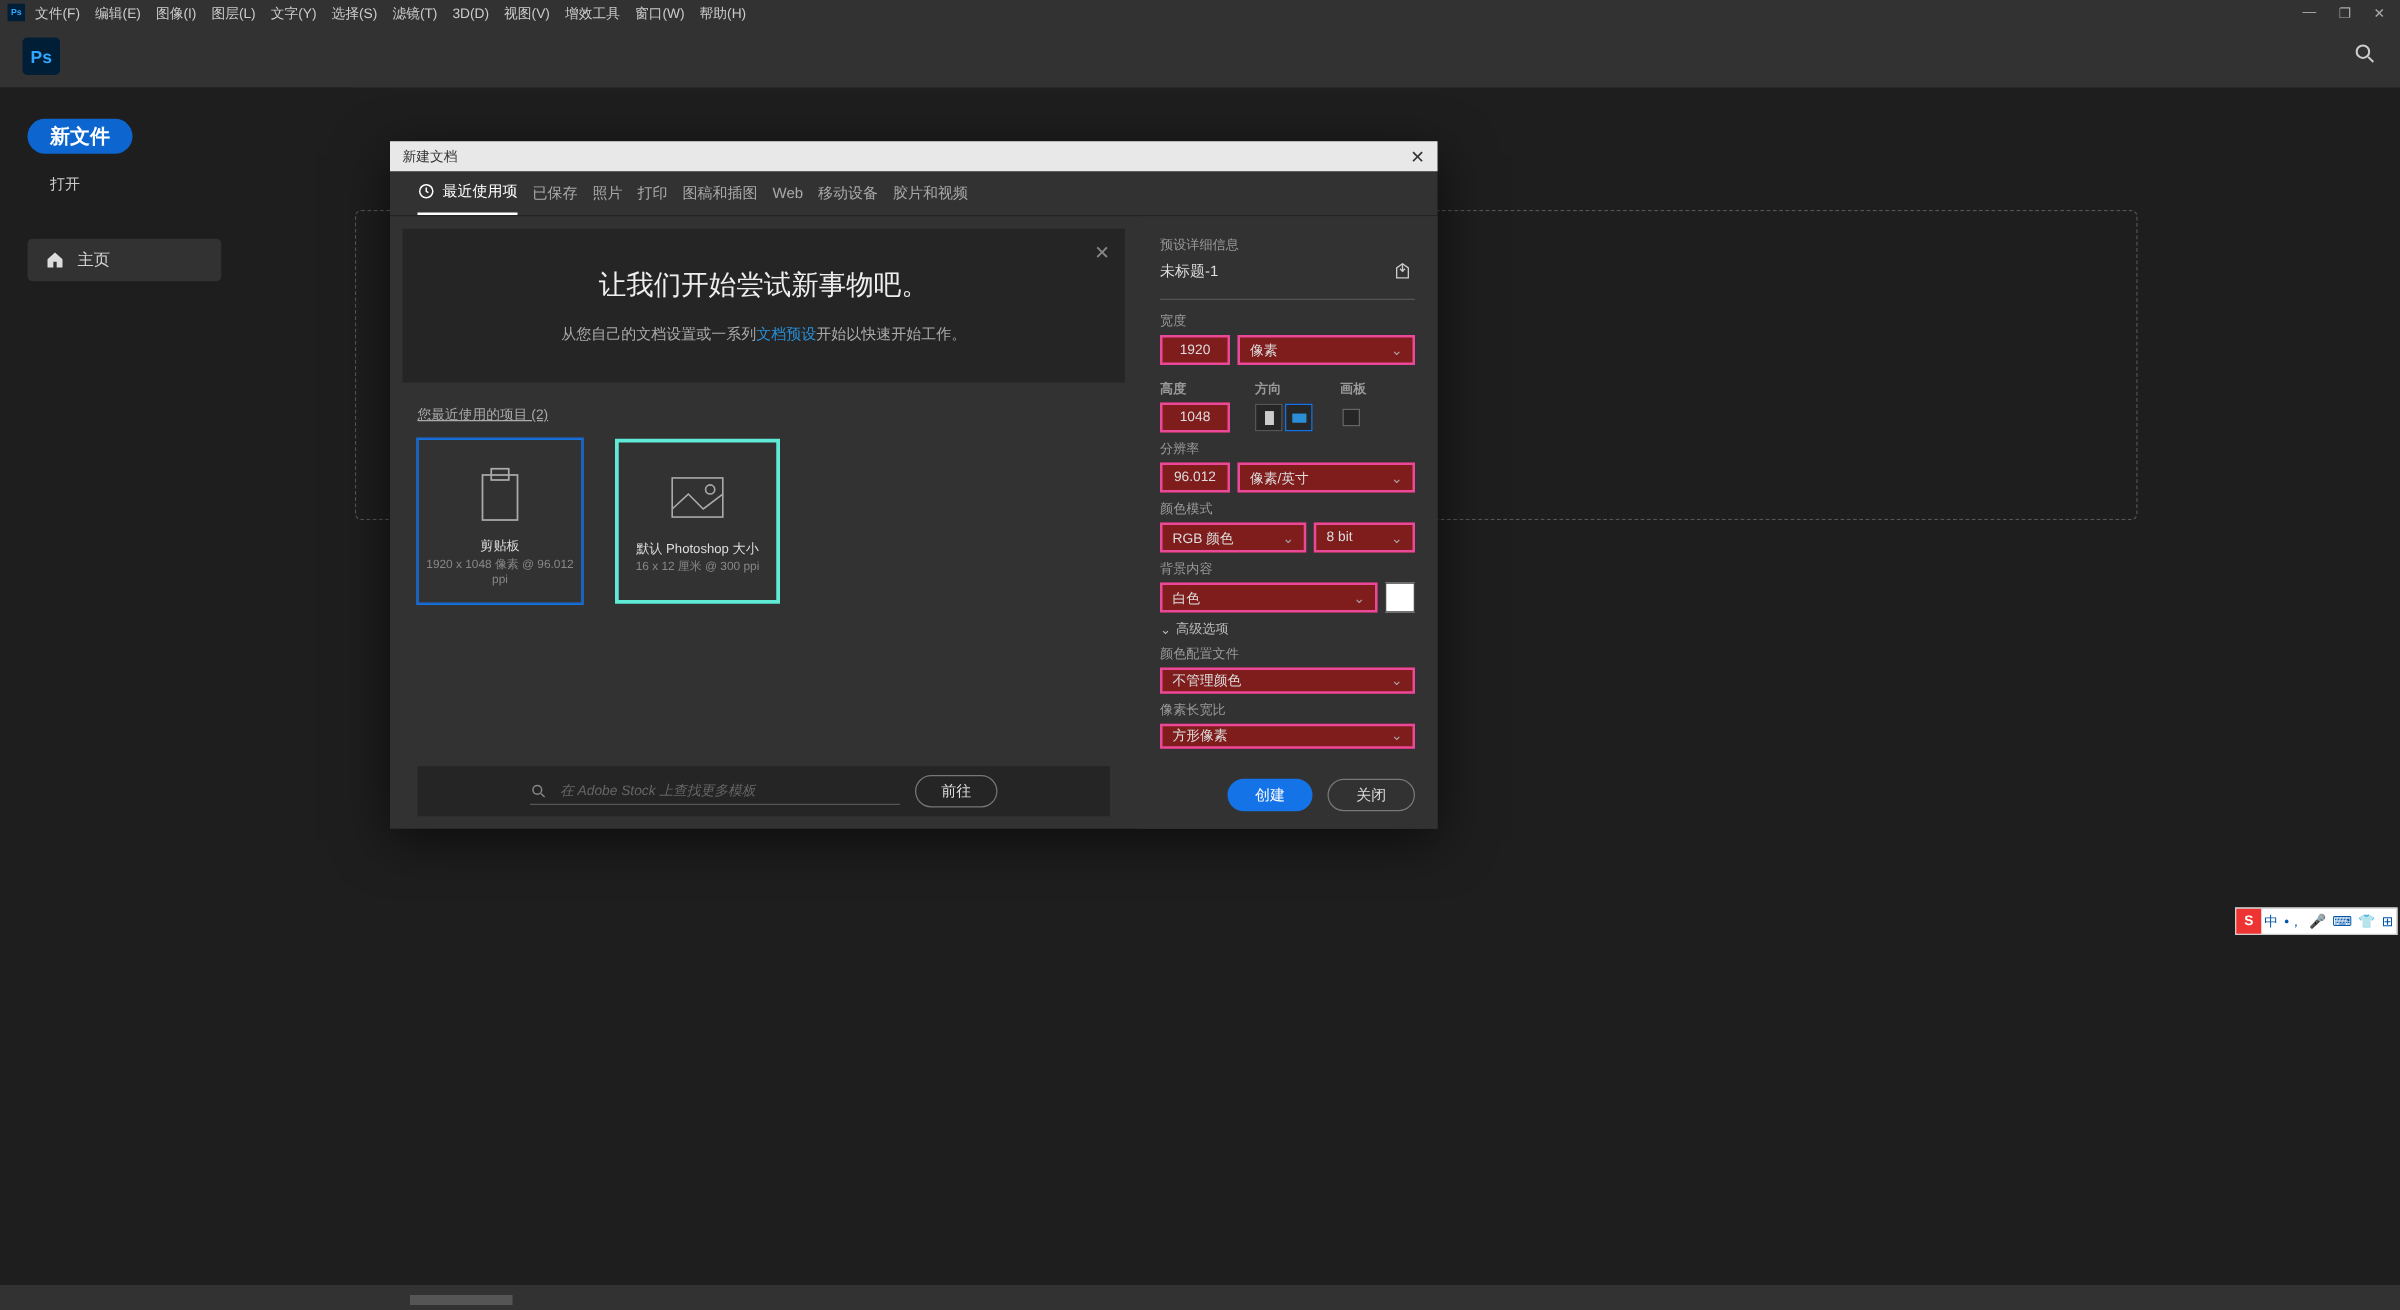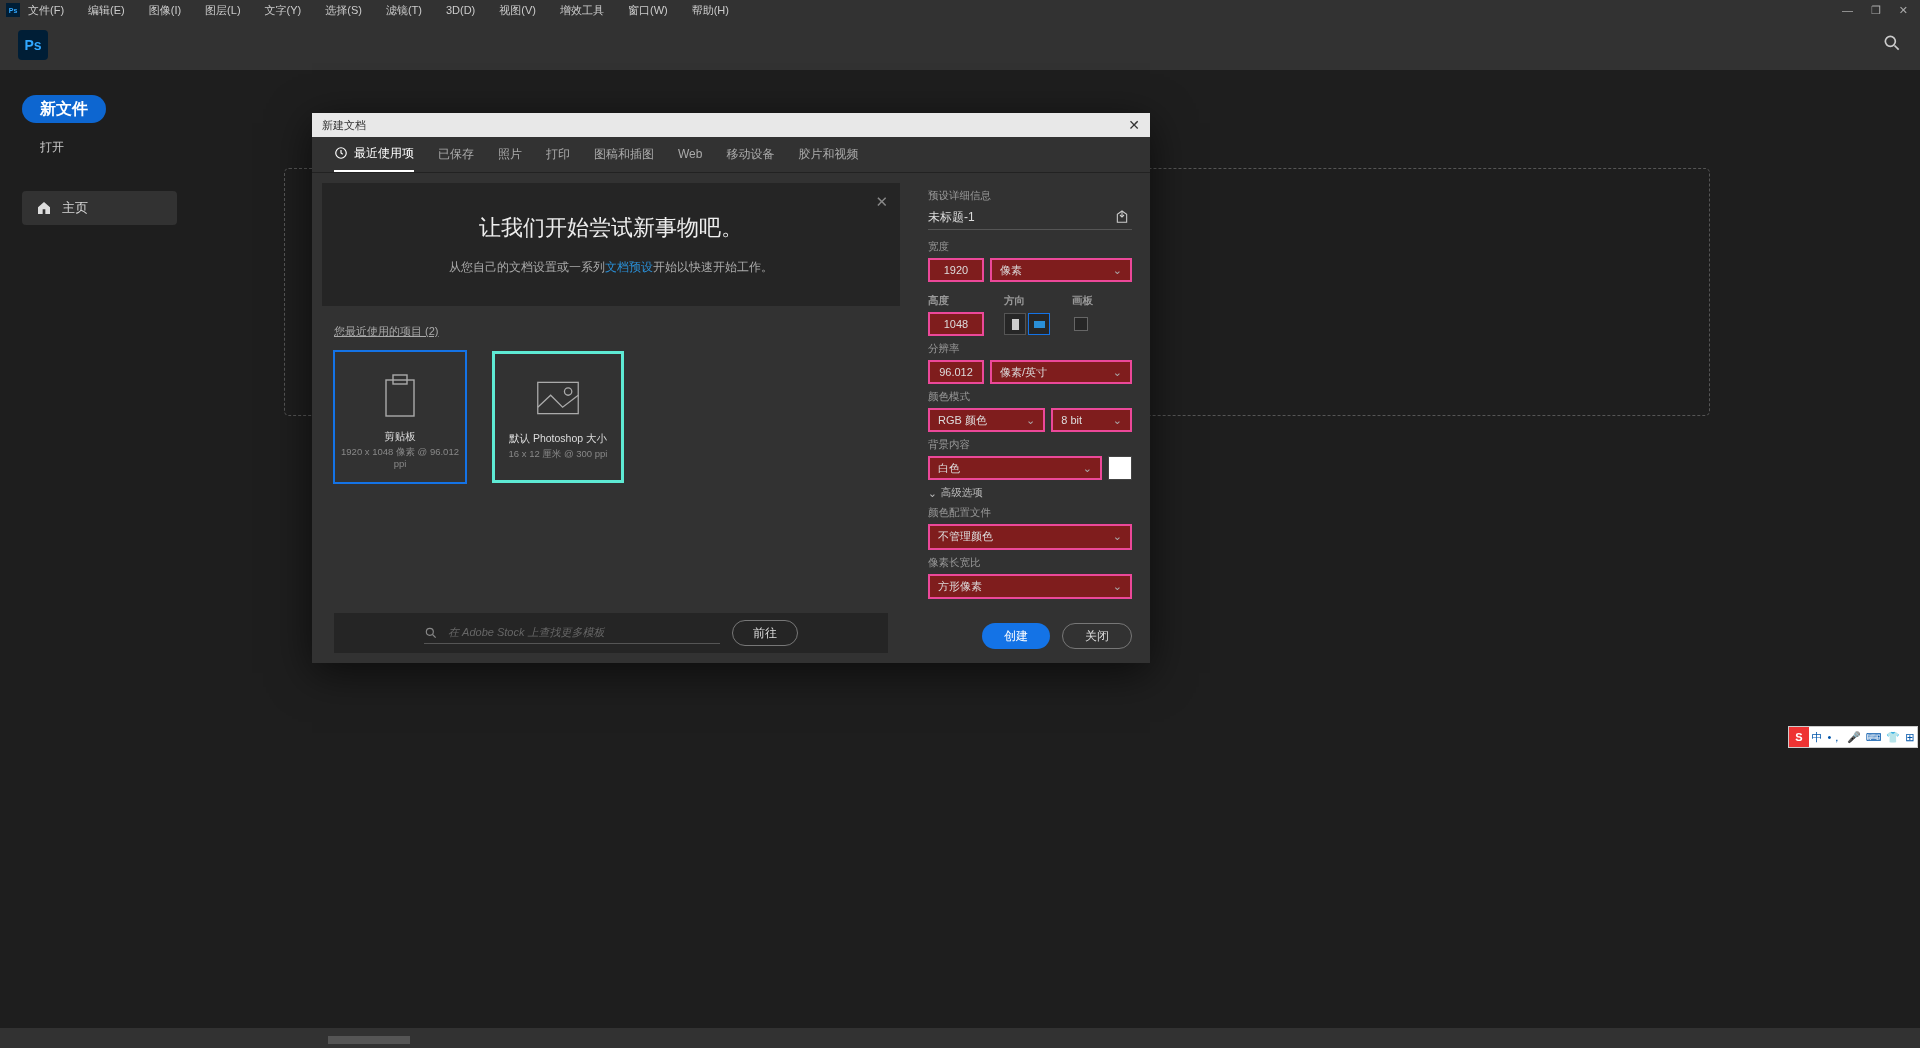--- a/index.html
+++ b/index.html
@@ -1,21 +1,21 @@
 <!DOCTYPE html>
 <html><head>
 <meta charset="utf-8">
 <style>
 * { margin: 0; padding: 0; box-sizing: border-box; font-family: "Microsoft YaHei", "Segoe UI", sans-serif; }
 body { background: #323232; color: #d6d6d6; width: 1920px; height: 1048px; overflow: hidden; position: relative; }
 
 
 .titlebar { height: 20px; background: #323232; display: flex; align-items: center; padding: 0 6px; font-size: 11px; color: #ccc; }
 .titlebar .ps-badge { width: 14px; height: 14px; background: #001e36; color: #31a8ff; font-size: 7px; font-weight: bold; display: inline-flex; align-items: center; justify-content: center; margin-right: 8px; }
-.titlebar .menu-item { margin-right: 24px; cursor: pointer; }
+.titlebar .menu-item { margin-right: 12px; cursor: pointer; }
 .titlebar .spacer { flex: 1; }
 .window-controls { display: flex; gap: 18px; padding-right: 6px; color: #aaa; }
 .window-controls span { cursor: pointer; }
 
 
 .header-band { height: 50px; background: #323232; display: flex; align-items: center; padding: 0 18px; border-bottom: 0px solid #000; }
 .header-band .ps-logo { width: 30px; height: 30px; background: #001e36; color: #31a8ff; font-weight: bold; display: flex; align-items: center; justify-content: center; border-radius: 4px; font-size: 14px; }
 .header-band .spacer { flex: 1; }
 .header-band .search-ico { color: #ccc; cursor: pointer; }
 
@@ -30,21 +30,21 @@
 
 
 .content-area { flex: 1; position: relative; }
 .dashed-box { position: absolute; left: 4px; top: 98px; right: 210px; height: 248px; border: 1px dashed #555; border-radius: 5px; }
 
 
 .dialog { position: absolute; left: 312px; top: 113px; width: 838px; height: 550px; background: #323232; box-shadow: 0 10px 40px rgba(0,0,0,.6); display: flex; flex-direction: column; }
 .dlg-title { height: 24px; background: #e8e8e8; color: #333; font-size: 11px; display: flex; align-items: center; padding: 0 10px; }
 .dlg-title .spacer { flex: 1; }
 .dlg-title .x { cursor: pointer; font-size: 14px; color: #333; }
-.dlg-tabs { height: 36px; display: flex; align-items: flex-end; padding: 0 22px; gap: 24px; font-size: 12px; color: #aaa; border-bottom: 1px solid #222; }
+.dlg-tabs { height: 36px; display: flex; align-items: flex-end; padding: 0 22px; gap: 12px; font-size: 12px; color: #aaa; border-bottom: 1px solid #222; }
 .dlg-tabs .tab { height: 36px; display: flex; align-items: center; gap: 6px; cursor: pointer; }
 .dlg-tabs .tab.active { color: #fff; border-bottom: 2px solid #fff; }
 .dlg-tabs .tab.active svg { fill: #fff; }
 .dlg-body { flex: 1; display: flex; }
 .dlg-left { width: 598px; display: flex; flex-direction: column; }
 .welcome-card { background: #252525; margin: 10px; padding: 30px 20px; position: relative; text-align: center; }
 .welcome-card .close { position: absolute; right: 12px; top: 10px; color: #888; cursor: pointer; font-size: 15px; }
 .welcome-card h2 { font-size: 22px; font-weight: 300; color: #eee; margin-bottom: 16px; }
 .welcome-card p { font-size: 12px; color: #aaa; }
 .welcome-card a { color: #2a8fd6; text-decoration: none; }
@@ -59,21 +59,21 @@
 .stock-bar .sbox { flex: 1; display: flex; align-items: center; gap: 10px; color: #666; font-size: 11px; font-style: italic; border-bottom: 1px solid #555; height: 22px; }
 .stock-bar .go { border: 1px solid #777; color: #ddd; border-radius: 13px; height: 26px; padding: 0 20px; font-size: 12px; display: flex; align-items: center; cursor: pointer; }
 
 .dlg-right { width: 240px; background: #323232; padding: 16px 18px 14px 18px; display: flex; flex-direction: column; font-size: 11px; color: #aaa; }
 .dlg-right .lbl { font-size: 10.5px; color: #999; margin-bottom: 4px; margin-top: 6px; }
 .dlg-right .row { display: flex; gap: 6px; }
 .inp, .sel { height: 24px; background: #7f1d1d; border: 2px solid #ec4899; color: #ddd; font-size: 11px; padding: 0 8px; display: flex; align-items: center; }
 .inp { width: 56px; text-align: center; justify-content: center; }
 .sel { flex: 1; justify-content: space-between; cursor: pointer; }
 .sel .chev { color: #aaa; }
-.name-row { display: flex; align-items: center; justify-content: space-between; border-bottom: 1px solid #555; padding-bottom: 2px; margin-bottom: 4px; }
+.name-row { display: flex; align-items: center; justify-content: space-between; border-bottom: 1px solid #555; padding-bottom: 12px; margin-bottom: 4px; }
 .name-row .name-val { color: #ddd; font-size: 12px; }
 .ico-btn { width: 20px; height: 20px; display: flex; align-items: center; justify-content: center; cursor: pointer; color: #ccc; }
 .orient-group { display: flex; gap: 2px; }
 .orient { width: 22px; height: 22px; border: 1px solid #555; background: #262626; display: flex; align-items: center; justify-content: center; cursor: pointer; }
 .orient.active { border-color: #1473e6; }
 .orient .r { width: 7px; height: 11px; border: 1.5px solid #ccc; background: #ccc; }
 .orient.h .r { width: 11px; height: 7px; }
 .orient.active .r { border-color: #2a8fd6; background: #2a8fd6; }
 .cbx { width: 14px; height: 14px; border: 1px solid #666; background: #262626; cursor: pointer; }
 .swatch { width: 24px; height: 24px; background: #fff; border: 1px solid #444; }

